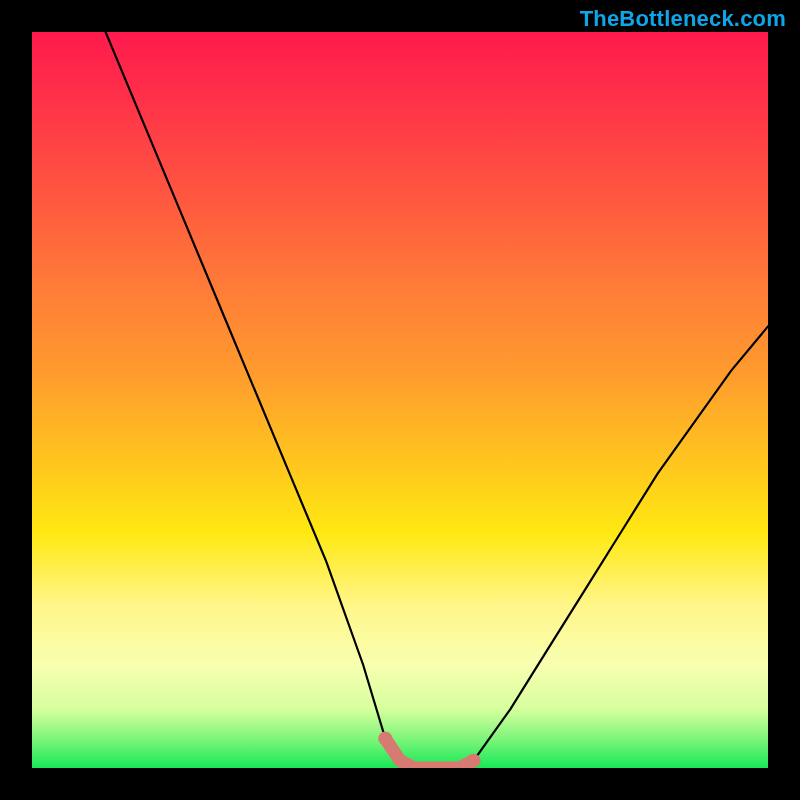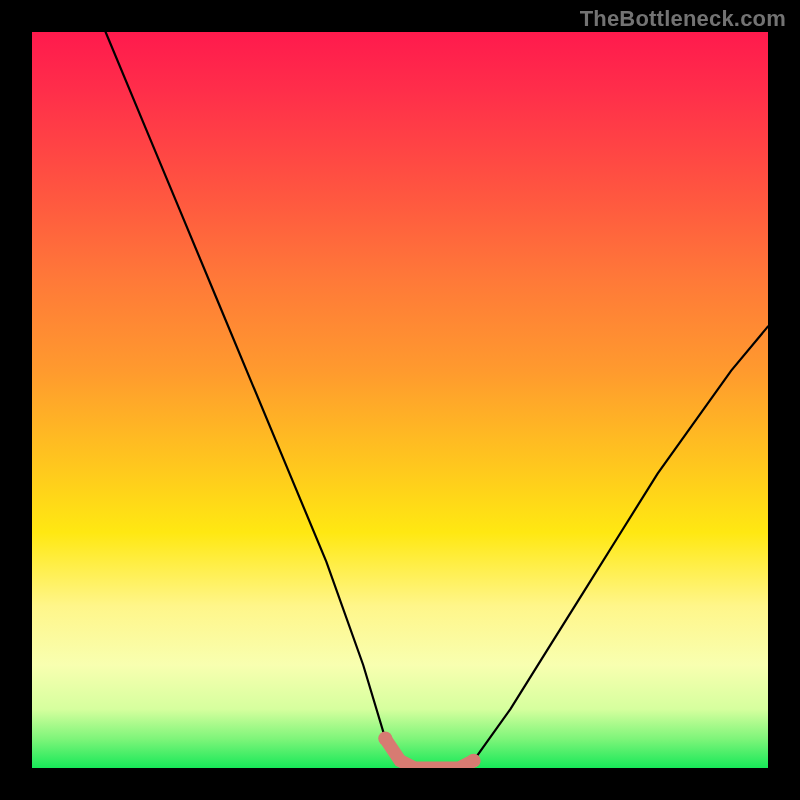--- a/index.html
+++ b/index.html
@@ -40,21 +40,21 @@
       #17e858 100%
     );
   }
   .watermark {
     position: absolute;
     top: 6px;
     right: 14px;
     font-family: Arial, Helvetica, sans-serif;
     font-size: 22px;
     font-weight: 600;
-    color: #737373;
+    color: #0ea5e9;
     letter-spacing: 0.2px;
   }
   svg.curve {
     position: absolute;
     left: 0;
     top: 0;
     width: 736px;
     height: 736px;
   }
 </style>

